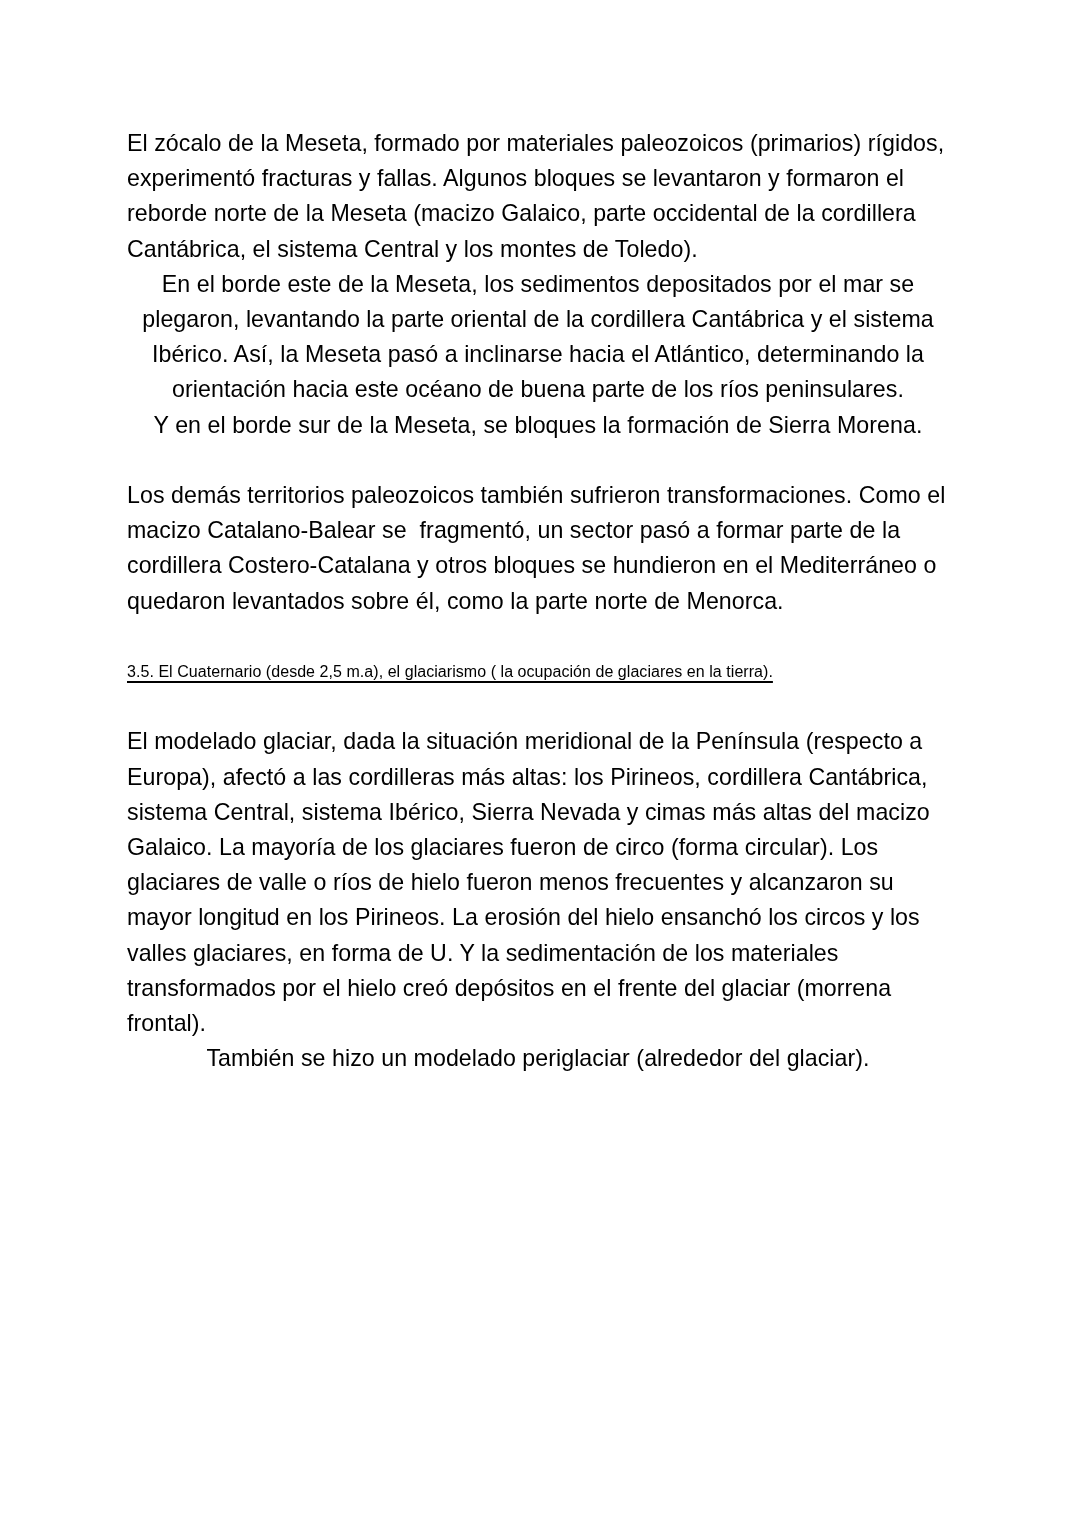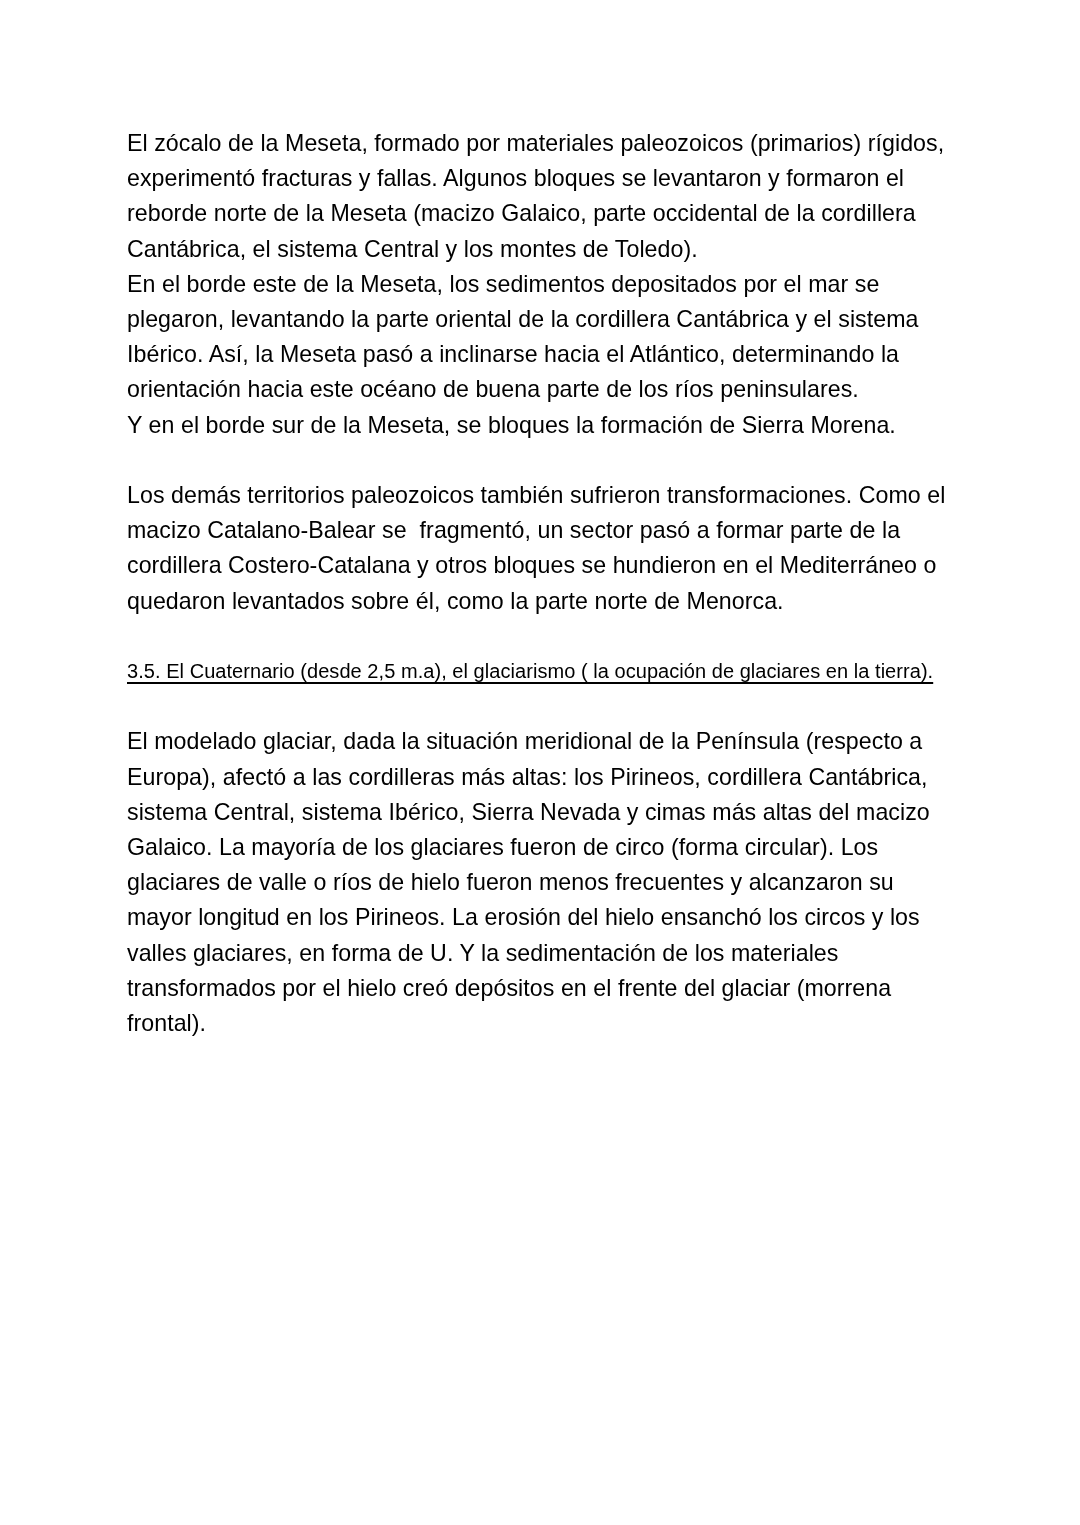--- a/index.html
+++ b/index.html
@@ -31,23 +31,24 @@
     letter-spacing: 0.05px;
     white-space: pre-wrap;
     word-spacing: 0px;
     margin: 0;
   }
   .block + .block {
     margin-top: 35.2px;
   }
   .block.tight + .block.tight {
     margin-top: 0;
+    text-align: center;
   }
   .heading {
-    font-size: 20px;
+    font-size: 16px;
     line-height: 35.2px;
     color: #000000;
     text-decoration: underline;
     text-decoration-thickness: 1.5px;
     text-underline-offset: 3.5px;
     white-space: pre-wrap;
     margin: 0;
   }
   .page-number {
     position: absolute;
@@ -70,19 +71,20 @@
     <p class="block tight">En el borde este de la Meseta, los sedimentos depositados por el mar se plegaron, levantando la parte oriental de la cordillera Cantábrica y el sistema Ibérico. Así, la Meseta pasó a inclinarse hacia el Atlántico, determinando la orientación hacia este océano de buena parte de los ríos peninsulares.</p>
 
     <p class="block tight">Y en el borde sur de la Meseta, se bloques la formación de Sierra Morena.</p>
 
     <p class="block">Los demás territorios paleozoicos también sufrieron transformaciones. Como el macizo Catalano-Balear se  fragmentó, un sector pasó a formar parte de la cordillera Costero-Catalana y otros bloques se hundieron en el Mediterráneo o quedaron levantados sobre él, como la parte norte de Menorca.</p>
 
     <p class="heading block">3.5. El Cuaternario (desde 2,5 m.a), el glaciarismo ( la ocupación de glaciares en la tierra).</p>
 
     <p class="block tight">El modelado glaciar, dada la situación meridional de la Península (respecto a Europa), afectó a las cordilleras más altas: los Pirineos, cordillera Cantábrica, sistema Central, sistema Ibérico, Sierra Nevada y cimas más altas del macizo Galaico. La mayoría de los glaciares fueron de circo (forma circular). Los glaciares de valle o ríos de hielo fueron menos frecuentes y alcanzaron su mayor longitud en los Pirineos. La erosión del hielo ensanchó los circos y los valles glaciares, en forma de U. Y la sedimentación de los materiales transformados por el hielo creó depósitos en el frente del glaciar (morrena frontal).</p>
 
+    <p class="block tight">También se hizo un modelado periglaciar (alrededor del glaciar).</p>
 
 
   </div>
 
   <div class="page-number">5</div>
 
 </div>
 
 </body></html>

